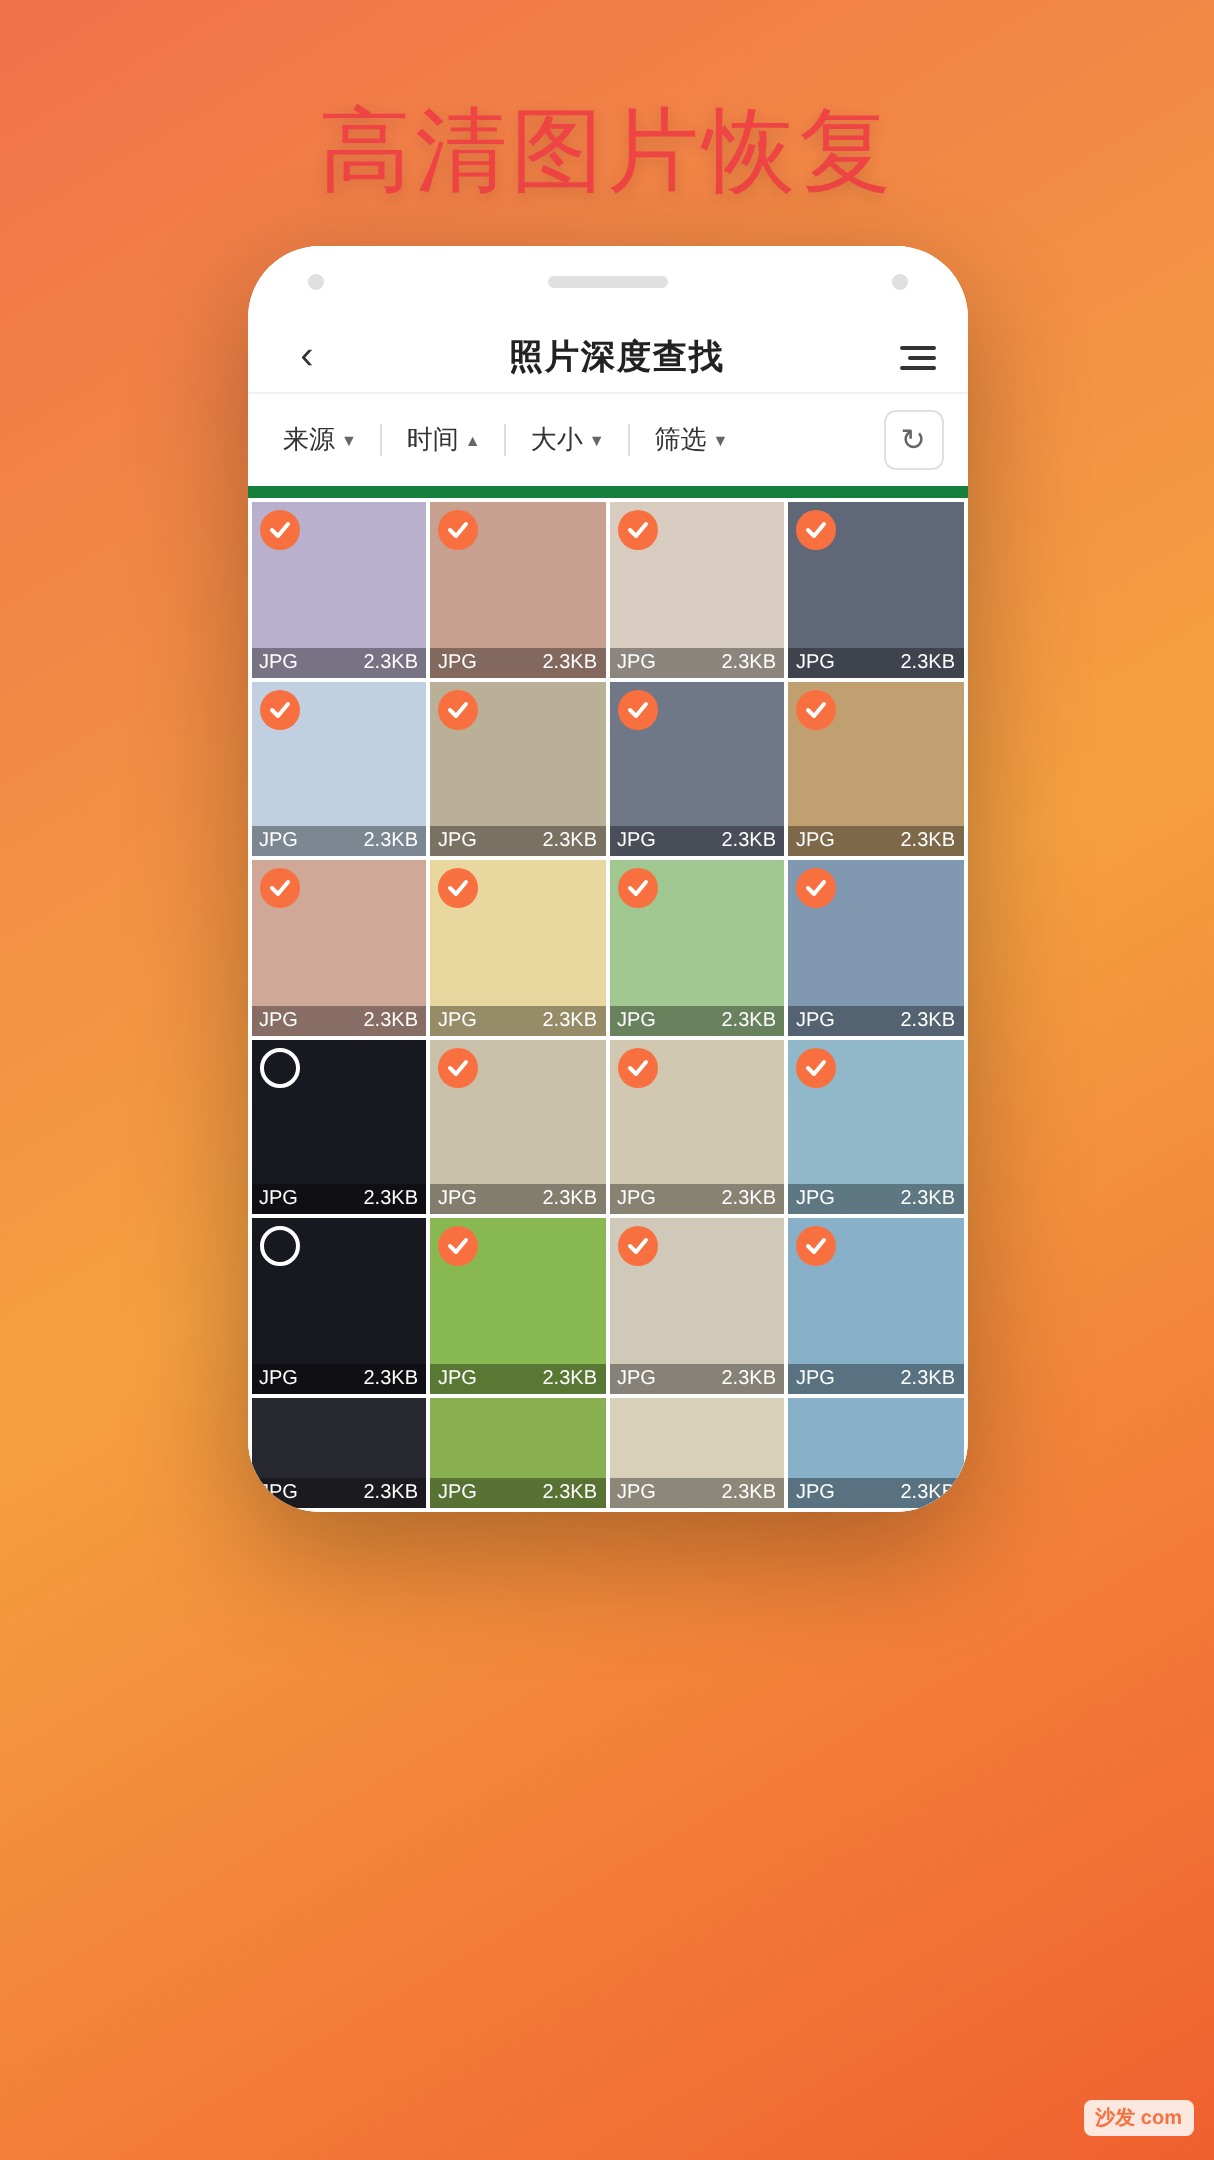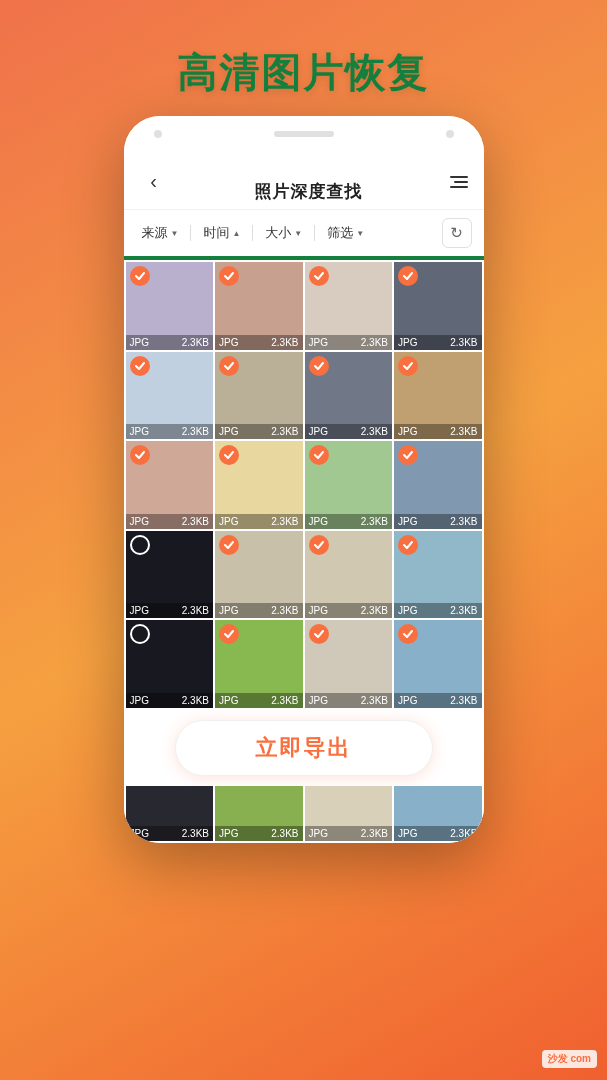--- a/index.html
+++ b/index.html
@@ -25,23 +25,23 @@
 
     
     .top-section {
       position: relative;
       z-index: 2;
       text-align: center;
       padding-top: 48px;
       padding-bottom: 20px;
     }
     .top-title {
-      font-size: 40px;
-      font-weight: 700;
-      color: #15803d;
+      font-size: 46px;
+      font-weight: 400;
+      color: #ef4444;
       letter-spacing: 2px;
       text-shadow: 0 2px 8px rgba(0,0,0,0.15);
       line-height: 1.2;
     }
     .top-subtitle {
       font-size: 22px;
       color: white;
       font-weight: 400;
       margin-top: 6px;
       letter-spacing: 4px;
@@ -94,21 +94,20 @@
       color: #333;
       cursor: pointer;
       width: 28px;
       text-align: center;
     }
     .header-title {
       font-size: 17px;
       font-weight: 600;
       color: #222;
       letter-spacing: 1px;
-      margin-top: 20px;
     }
     .menu-icon {
       display: flex;
       flex-direction: column;
       gap: 3px;
       align-items: flex-end;
       cursor: pointer;
     }
     .menu-icon span {
       display: block;
@@ -120,21 +119,21 @@
     .menu-icon span:nth-child(2) { width: 14px; }
     .menu-icon span:nth-child(3) { width: 18px; }
 
     
     .filter-bar {
       background: white;
       display: flex;
       align-items: center;
       padding: 8px 12px;
       gap: 6px;
-      border-bottom: 4px solid #15803d;
+      border-bottom: 6px solid #15803d;
     }
     .filter-btn {
       display: flex;
       align-items: center;
       gap: 3px;
       font-size: 13px;
       color: #333;
       cursor: pointer;
       padding: 3px 6px;
     }
@@ -522,23 +521,20 @@
             <polyline points="2,6 5,9 10,3" stroke="white" stroke-width="2" stroke-linecap="round" stroke-linejoin="round"></polyline>
           </svg>
         </div>
         <div class="grid-item-label">
           <span>JPG</span>
           <span>2.3KB</span>
         </div>
       </div>
     </div>
 
-  <div class="export-section">
-    <button class="export-btn">立即导出</button>
-  </div>
 
   <div class="bottom-partial" id="bottom-partial">
   <div class="grid-item-partial" style="background: rgb(40, 40, 48);">
         <div class="grid-item-label">
           <span>JPG</span>
           <span>2.3KB</span>
         </div>
       </div>
       <div class="grid-item-partial" style="background: rgb(136, 176, 80);">
         <div class="grid-item-label">

